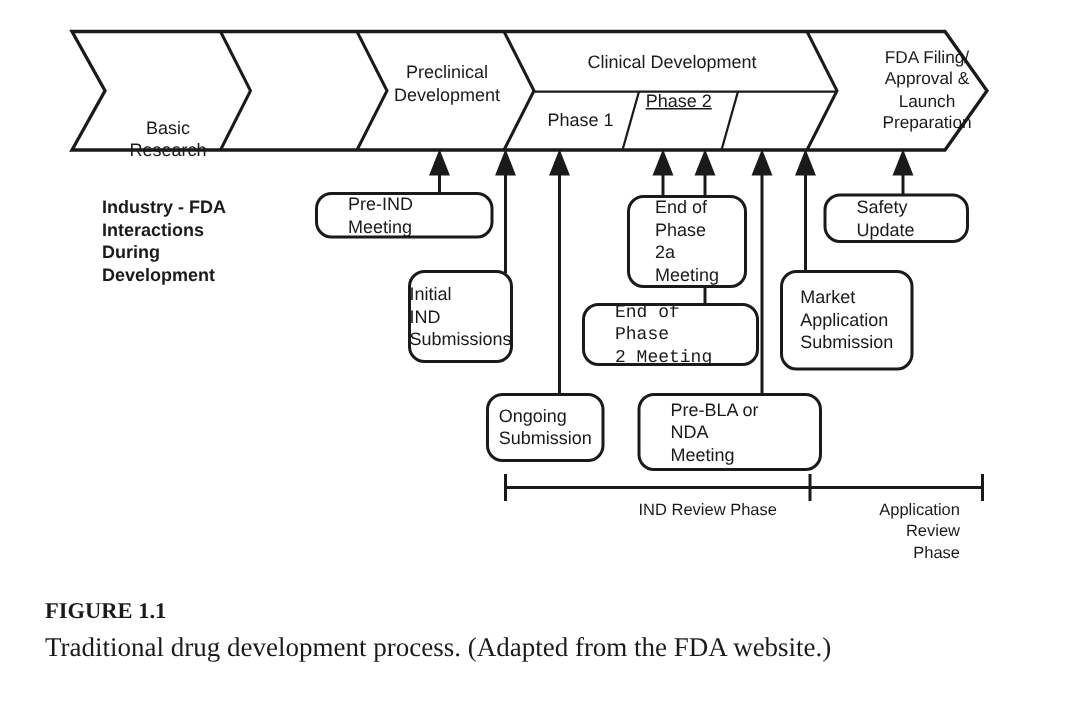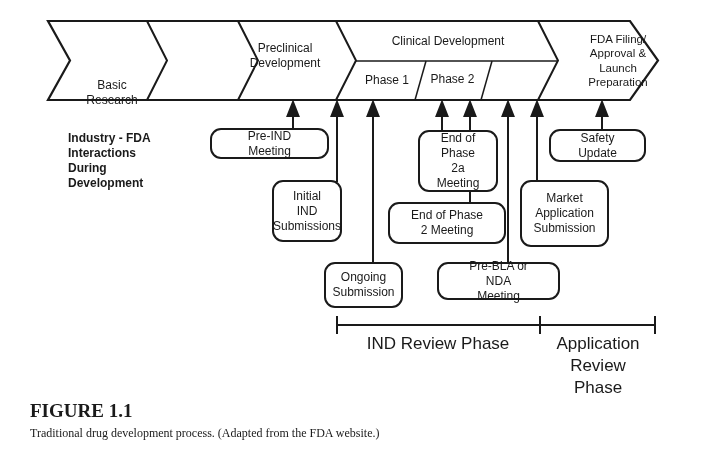--- a/index.html
+++ b/index.html
@@ -17,45 +17,44 @@
     position:absolute;
     display:flex;align-items:center;justify-content:center;
     text-align:center;
     white-space:pre-line;
     font-size:12px;line-height:1.22;
     color:#1a1a1a;
   }
   .callout{
     position:absolute;
     display:flex;align-items:center;justify-content:center;
-    text-align:center;
     white-space:pre-line;
     font-size:12px;line-height:1.25;
     background:#fff;
     border:2px solid #1a1a1a;
     border-radius:11px;
     box-sizing:border-box;
     padding:2px 20px;
   }
   .side-label{
     position:absolute;left:68px;top:131px;
     font-weight:bold;font-size:12px;line-height:1.26;
     white-space:pre-line;
   }
   .bracket-label{
     position:absolute;
-    text-align:center;white-space:pre-line;
-    font-size:17px;line-height:1.3;
+    text-align:right;white-space:pre-line;
+    font-size:11px;line-height:1.3;
   }
   .caption{
     position:absolute;left:30px;top:400px;width:650px;
     font-family:"Liberation Serif", serif;
   }
-  .caption .fig-no{font-weight:bold;font-size:19px;margin-bottom:4px;}
-  .caption .fig-text{font-size:12px;}
+  .caption .fig-no{font-weight:bold;font-size:15px;margin-bottom:4px;}
+  .caption .fig-text{font-size:18px;}
   .stroke{stroke:#1a1a1a;fill:none;}
 </style>
 </head>
 <body>
 
 <div class="page">
 
   <div class="diagram">
 
     <svg width="712" height="400" viewBox="0 0 712 400">
@@ -88,48 +87,48 @@
         <polygon points="531.5,116 542.5,116 537,102"></polygon>
         <line x1="602" y1="131" x2="602" y2="110"></line>
         <polygon points="596.5,116 607.5,116 602,102"></polygon>
       </g>
 
       <path class="stroke" stroke-width="2" d="M337,316 V334 M540,316 V334 M655,316 V334 M337,325 H655"></path>
     </svg>
 
     <div class="lbl" style="left:62px;top:21px;width:100px;height:79px;margin-top:32px;">Basic
 Research</div>
-    <div class="lbl" style="left:235px;top:18px;width:100px;height:75px;">Preclinical
+    <div class="lbl" style="left:248px;top:18px;width:100px;height:75px;">Preclinical
 Development</div>
     <div class="lbl" style="left:358px;top:21px;width:180px;height:40px;">Clinical Development</div>
     <div class="lbl" style="left:569px;top:21px;width:98px;height:79px;font-size:11.5px;">FDA Filing/
 Approval &amp;
 Launch
 Preparation</div>
 
     <div class="lbl" style="left:352px;top:61px;width:70px;height:39px;">Phase 1</div>
-    <div class="lbl" style="left:420px;top:60px;width:65px;height:39px;">Phase 2</div>
+    <div class="lbl" style="left:420px;top:48px;width:65px;height:39px;text-decoration:underline;">Phase 2</div>
 
     <div class="side-label">Industry - FDA
 Interactions
 During
 Development</div>
 
     <div class="callout" style="left:210px;top:128px;width:119px;height:31px;">Pre-IND Meeting</div>
     <div class="callout" style="left:272px;top:180px;width:70px;height:62px;">Initial
 IND
 Submissions</div>
     <div class="callout" style="left:324px;top:262px;width:79px;height:46px;">Ongoing
 Submission</div>
     <div class="callout" style="left:383px;top:130px;width:80px;height:62px;margin-left:35px;">End of
 Phase
 2a Meeting</div>
-    <div class="callout" style="left:388px;top:202px;width:118px;height:42px;">End of Phase
+    <div class="callout" style="left:388px;top:202px;width:118px;height:42px;font-family:Liberation Mono, monospace;">End of Phase
 2 Meeting</div>
-    <div class="callout" style="left:425px;top:262px;width:123px;height:38px;margin-left:12px;">Pre-BLA or NDA
+    <div class="callout" style="left:425px;top:262px;width:123px;height:52px;">Pre-BLA or NDA
 Meeting</div>
     <div class="callout" style="left:520px;top:180px;width:89px;height:67px;">Market
 Application
 Submission</div>
     <div class="callout" style="left:549px;top:129px;width:97px;height:33px;">Safety Update</div>
 
     <div class="bracket-label" style="left:358px;top:333px;width:160px;">IND Review Phase</div>
     <div class="bracket-label" style="left:556px;top:333px;width:84px;">Application
 Review
 Phase</div>

